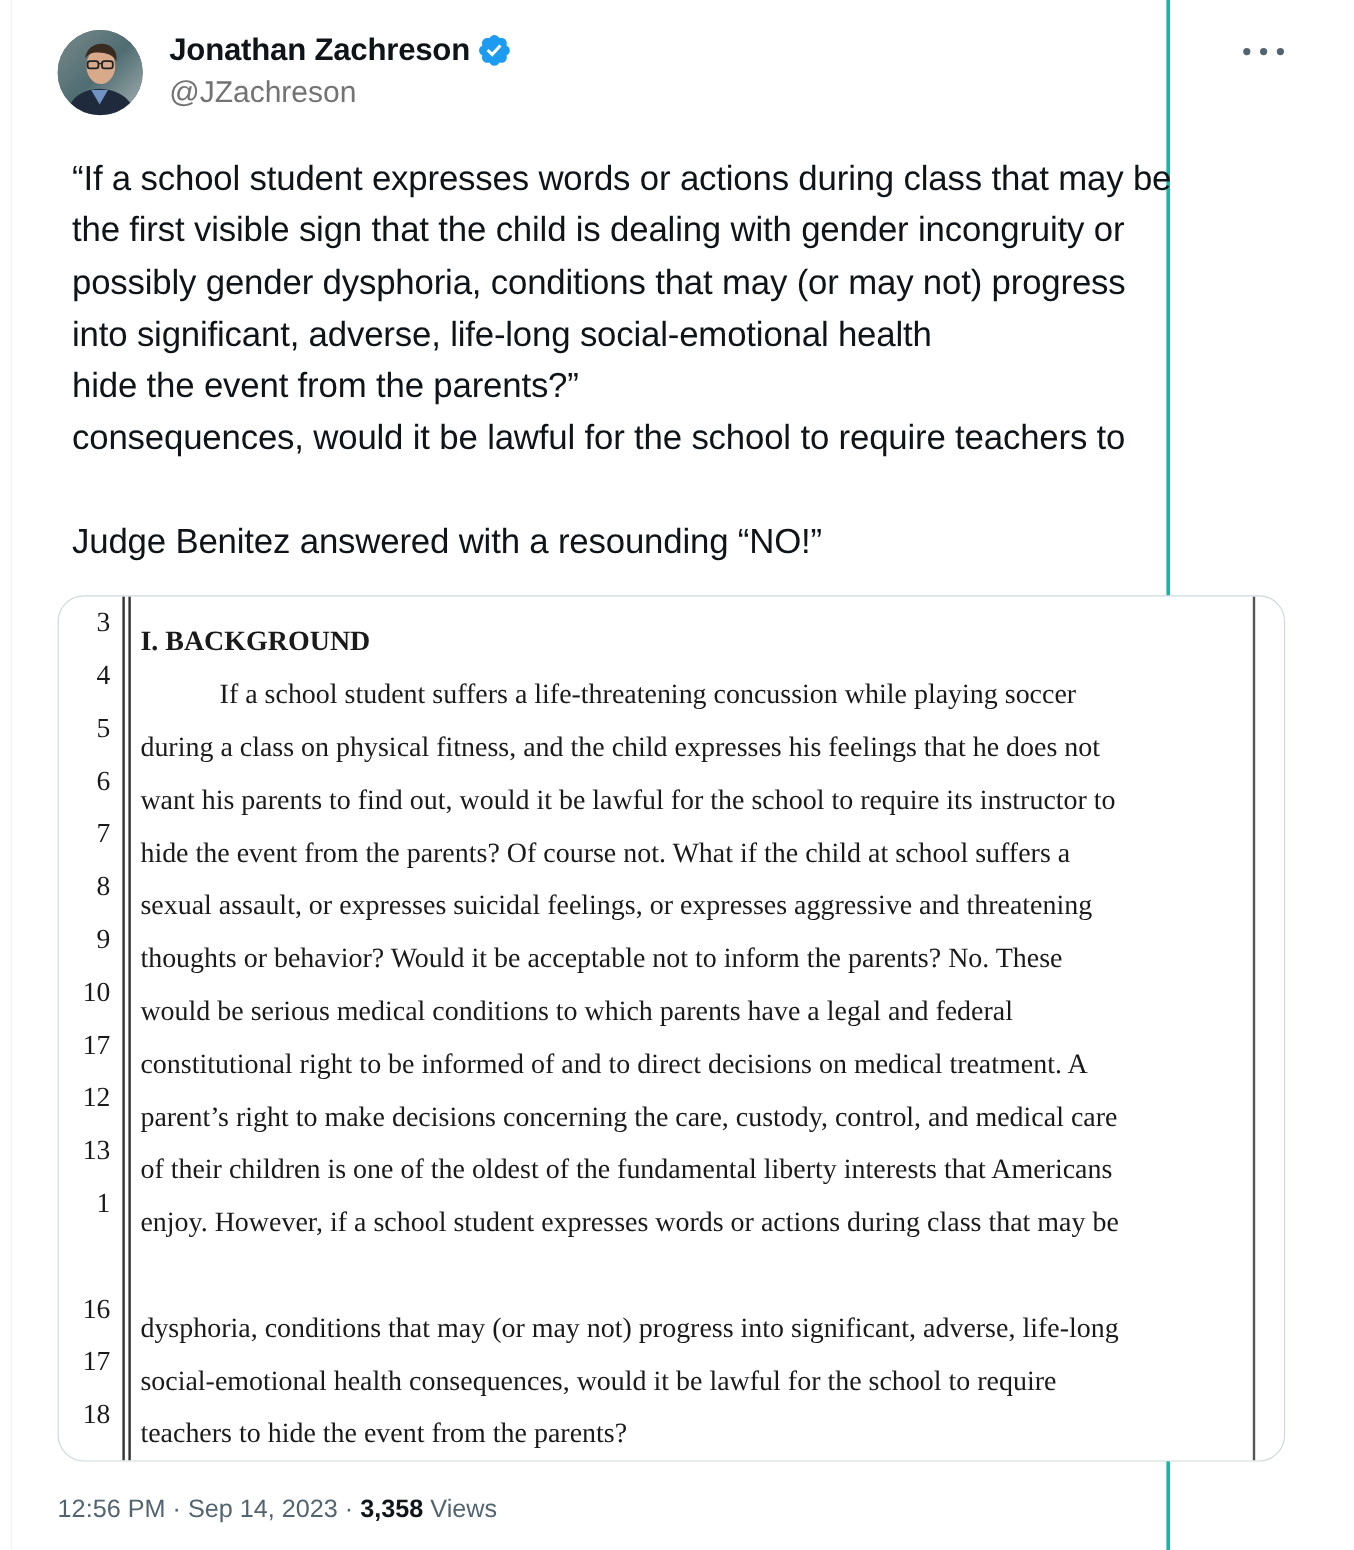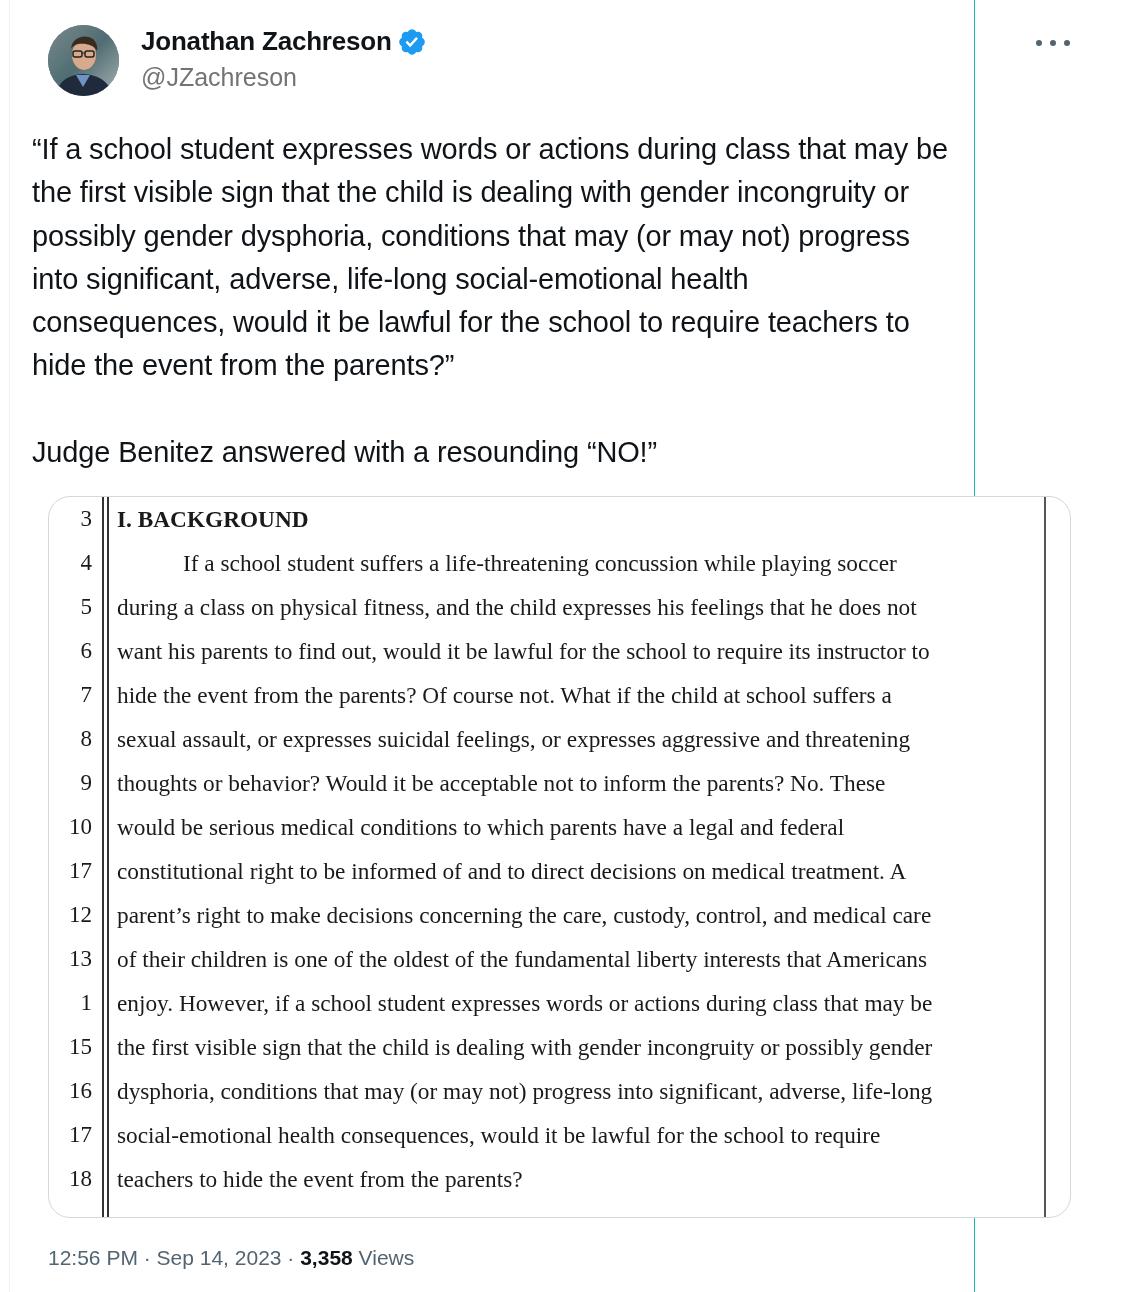--- a/index.html
+++ b/index.html
@@ -1,46 +1,46 @@
 <!DOCTYPE html>
 <html><head>
   <meta charset="utf-8">
   <style>
     html, body { margin: 0; padding: 0; background: #ffffff; }
     body { width: 1128px; height: 1292px; position: relative; overflow: hidden;
            font-family: "Liberation Sans", "DejaVu Sans", sans-serif; color: #0f1419; }
     .tweet { position: absolute; left: 9px; top: 0; width: 966px; height: 1292px;
-             border-left: 1px solid #eff3f4; border-right: 1px solid #14b8a6; box-sizing: border-box; }
+             border-left: 1px solid #eff3f4; border-right: 3px solid #14b8a6; box-sizing: border-box; }
     .avatar { position: absolute; left: 38px; top: 25px; width: 71px; height: 71px; border-radius: 50%;
               overflow: hidden; background: #5b6b70; }
     .avatar svg { width: 100%; height: 100%; display: block; }
     .name-row { position: absolute; left: 131px; top: 26px; display: flex; align-items: center; }
     .display-name { font-size: 26px; font-weight: bold; color: #0f1419; letter-spacing: -0.2px; }
     .verified { width: 30px; height: 30px; margin-left: 5px; }
     .handle { position: absolute; left: 131px; top: 63px; font-size: 25px; color: #737373; }
     .more { position: absolute; left: 1026px; top: 32px; width: 34px; height: 22px; display: flex;
             align-items: center; justify-content: space-between; cursor: pointer; }
     .more span { width: 6px; height: 6px; border-radius: 50%; background: #536471; display: block; }
-    .tweet-text { position: absolute; left: 22px; top: 128px; width: 1030px; font-size: 29px; line-height: 43.3px;
+    .tweet-text { position: absolute; left: 50px; top: 128px; width: 1030px; font-size: 29px; line-height: 43.3px;
                   color: #0f1419; letter-spacing: -0.15px; }
     .tweet-text p { margin: 0; }
     .tweet-text .line { display: block; white-space: nowrap; }
     .tweet-text .gap { height: 43px; }
 
     .media { position: absolute; left: 38px; top: 496px; width: 1021px; height: 720px; border: 1px solid #cfd9de;
              border-radius: 22px; overflow: hidden; background: #ffffff; }
     .doc { position: absolute; left: 0; top: 0; width: 100%; height: 100%;
            font-family: "Liberation Serif", "DejaVu Serif", serif; color: #1a1a1a; }
     .rule { position: absolute; top: 0; bottom: 0; width: 2px; background: #333; }
     .rule.r1 { left: 53px; }
     .rule.r2 { left: 58px; }
     .rule.r3 { left: 995px; width: 2px; background: #555; }
     .doc-row { position: absolute; left: 0; height: 44px; width: 100%; }
     .ln { position: absolute; left: 0; width: 43px; text-align: right; font-size: 23px; top: 0; line-height: 44px; }
-    .txt { position: absolute; left: 68px; font-size: 23.3px; line-height: 44px; white-space: nowrap; top: 0; text-align: right; }
+    .txt { position: absolute; left: 68px; font-size: 23.3px; line-height: 44px; white-space: nowrap; top: 16px; text-align: right; }
     .txt.heading { font-weight: bold; }
     .txt.indent { left: 134px; }
 
     .meta { position: absolute; left: 38px; top: 1246px; font-size: 21px; color: #536471; white-space: nowrap; }
     .meta .views-count { color: #0f1419; font-weight: bold; }
   </style>
 </head>
 <body>
 
 <div class="tweet">
@@ -79,22 +79,22 @@
     <span></span>
     <span></span>
   </div>
 
   <div class="tweet-text">
     <p>
       <span class="line">“If a school student expresses words or actions during class that may be</span>
       <span class="line">the first visible sign that the child is dealing with gender incongruity or</span>
       <span class="line">possibly gender dysphoria, conditions that may (or may not) progress</span>
       <span class="line">into significant, adverse, life-long social-emotional health</span>
+      <span class="line">hide the event from the parents?”</span>
       <span class="line">consequences, would it be lawful for the school to require teachers to</span>
-      <span class="line">hide the event from the parents?”</span>
     </p>
     <div class="gap"></div>
     <p>Judge Benitez answered with a resounding “NO!”</p>
   </div>
 
   <div class="media">
     <div class="doc" id="doc">
       <div class="rule r1"></div>
       <div class="rule r2"></div>
       <div class="rule r3"></div>
@@ -139,24 +139,20 @@
           <span class="txt">parent’s right to make decisions concerning the care, custody, control, and medical care</span>
         </div>
         <div class="doc-row" style="top: 440px;">
           <span class="ln">13</span>
           <span class="txt">of their children is one of the oldest of the fundamental liberty interests that Americans</span>
         </div>
         <div class="doc-row" style="top: 484px;">
           <span class="ln">1</span>
           <span class="txt">enjoy.  However, if a school student expresses words or actions during class that may be</span>
         </div>
-        <div class="doc-row" style="top: 528px;">
-          <span class="ln">15</span>
-          <span class="txt">the first visible sign that the child is dealing with gender incongruity or possibly gender</span>
-        </div>
         <div class="doc-row" style="top: 572px;">
           <span class="ln">16</span>
           <span class="txt">dysphoria, conditions that may (or may not) progress into significant, adverse, life-long</span>
         </div>
         <div class="doc-row" style="top: 616px;">
           <span class="ln">17</span>
           <span class="txt">social-emotional health consequences, would it be lawful for the school to require</span>
         </div>
         <div class="doc-row" style="top: 660px;">
           <span class="ln">18</span>

